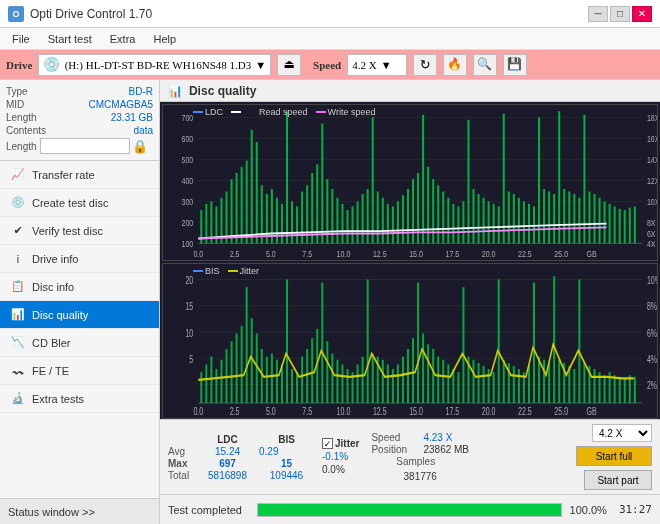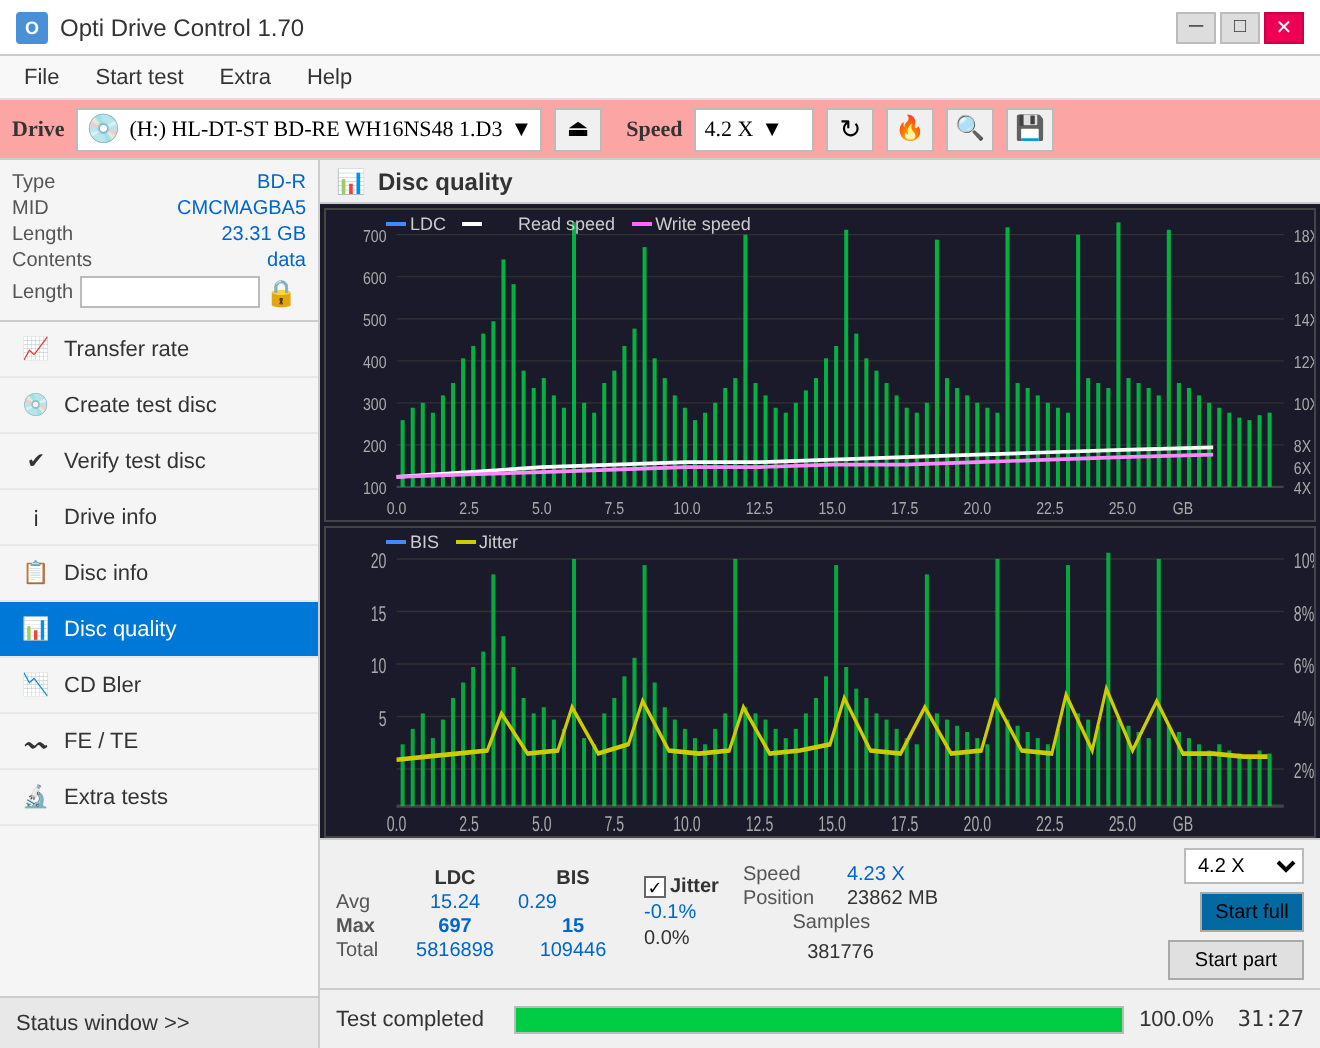--- a/index.html
+++ b/index.html
@@ -534,21 +534,21 @@
           <span style="font-size:10px;color:#333;">381776</span>
         </div>
       </div>
 
       <div style="margin-left:auto; display:flex; flex-direction:column; align-items:flex-end; gap:4px;">
         <select class="speed-dropdown" style="font-size:10px;height:18px;border:1px solid #bbb;background:white;width:60px;">
           <option>4.2 X</option>
           <option>2.0 X</option>
           <option>4.0 X</option>
         </select>
-        <button class="start-btn" style="background:#0369a1;border:1px solid #aaa;height:20px;width:52px;font-size:10px;cursor:pointer;">Start full</button>
+        <button class="start-btn" style="background:#eab308;border:1px solid #aaa;height:20px;width:76px;font-size:10px;cursor:pointer;">Start full</button>
         <button class="start-btn" style="background:#e0e0e0;border:1px solid #aaa;height:20px;width:68px;font-size:10px;cursor:pointer;">Start part</button>
       </div>
     </div>
 
     <div class="bottom-bar">
       <span style="font-size:11px;color:#333;min-width:85px;">Test completed</span>
       <div class="progress-container">
         <div class="progress-fill" style="width:100%;"></div>
       </div>
       <span style="font-size:11px;color:#333;margin-left:4px;">100.0%</span>

